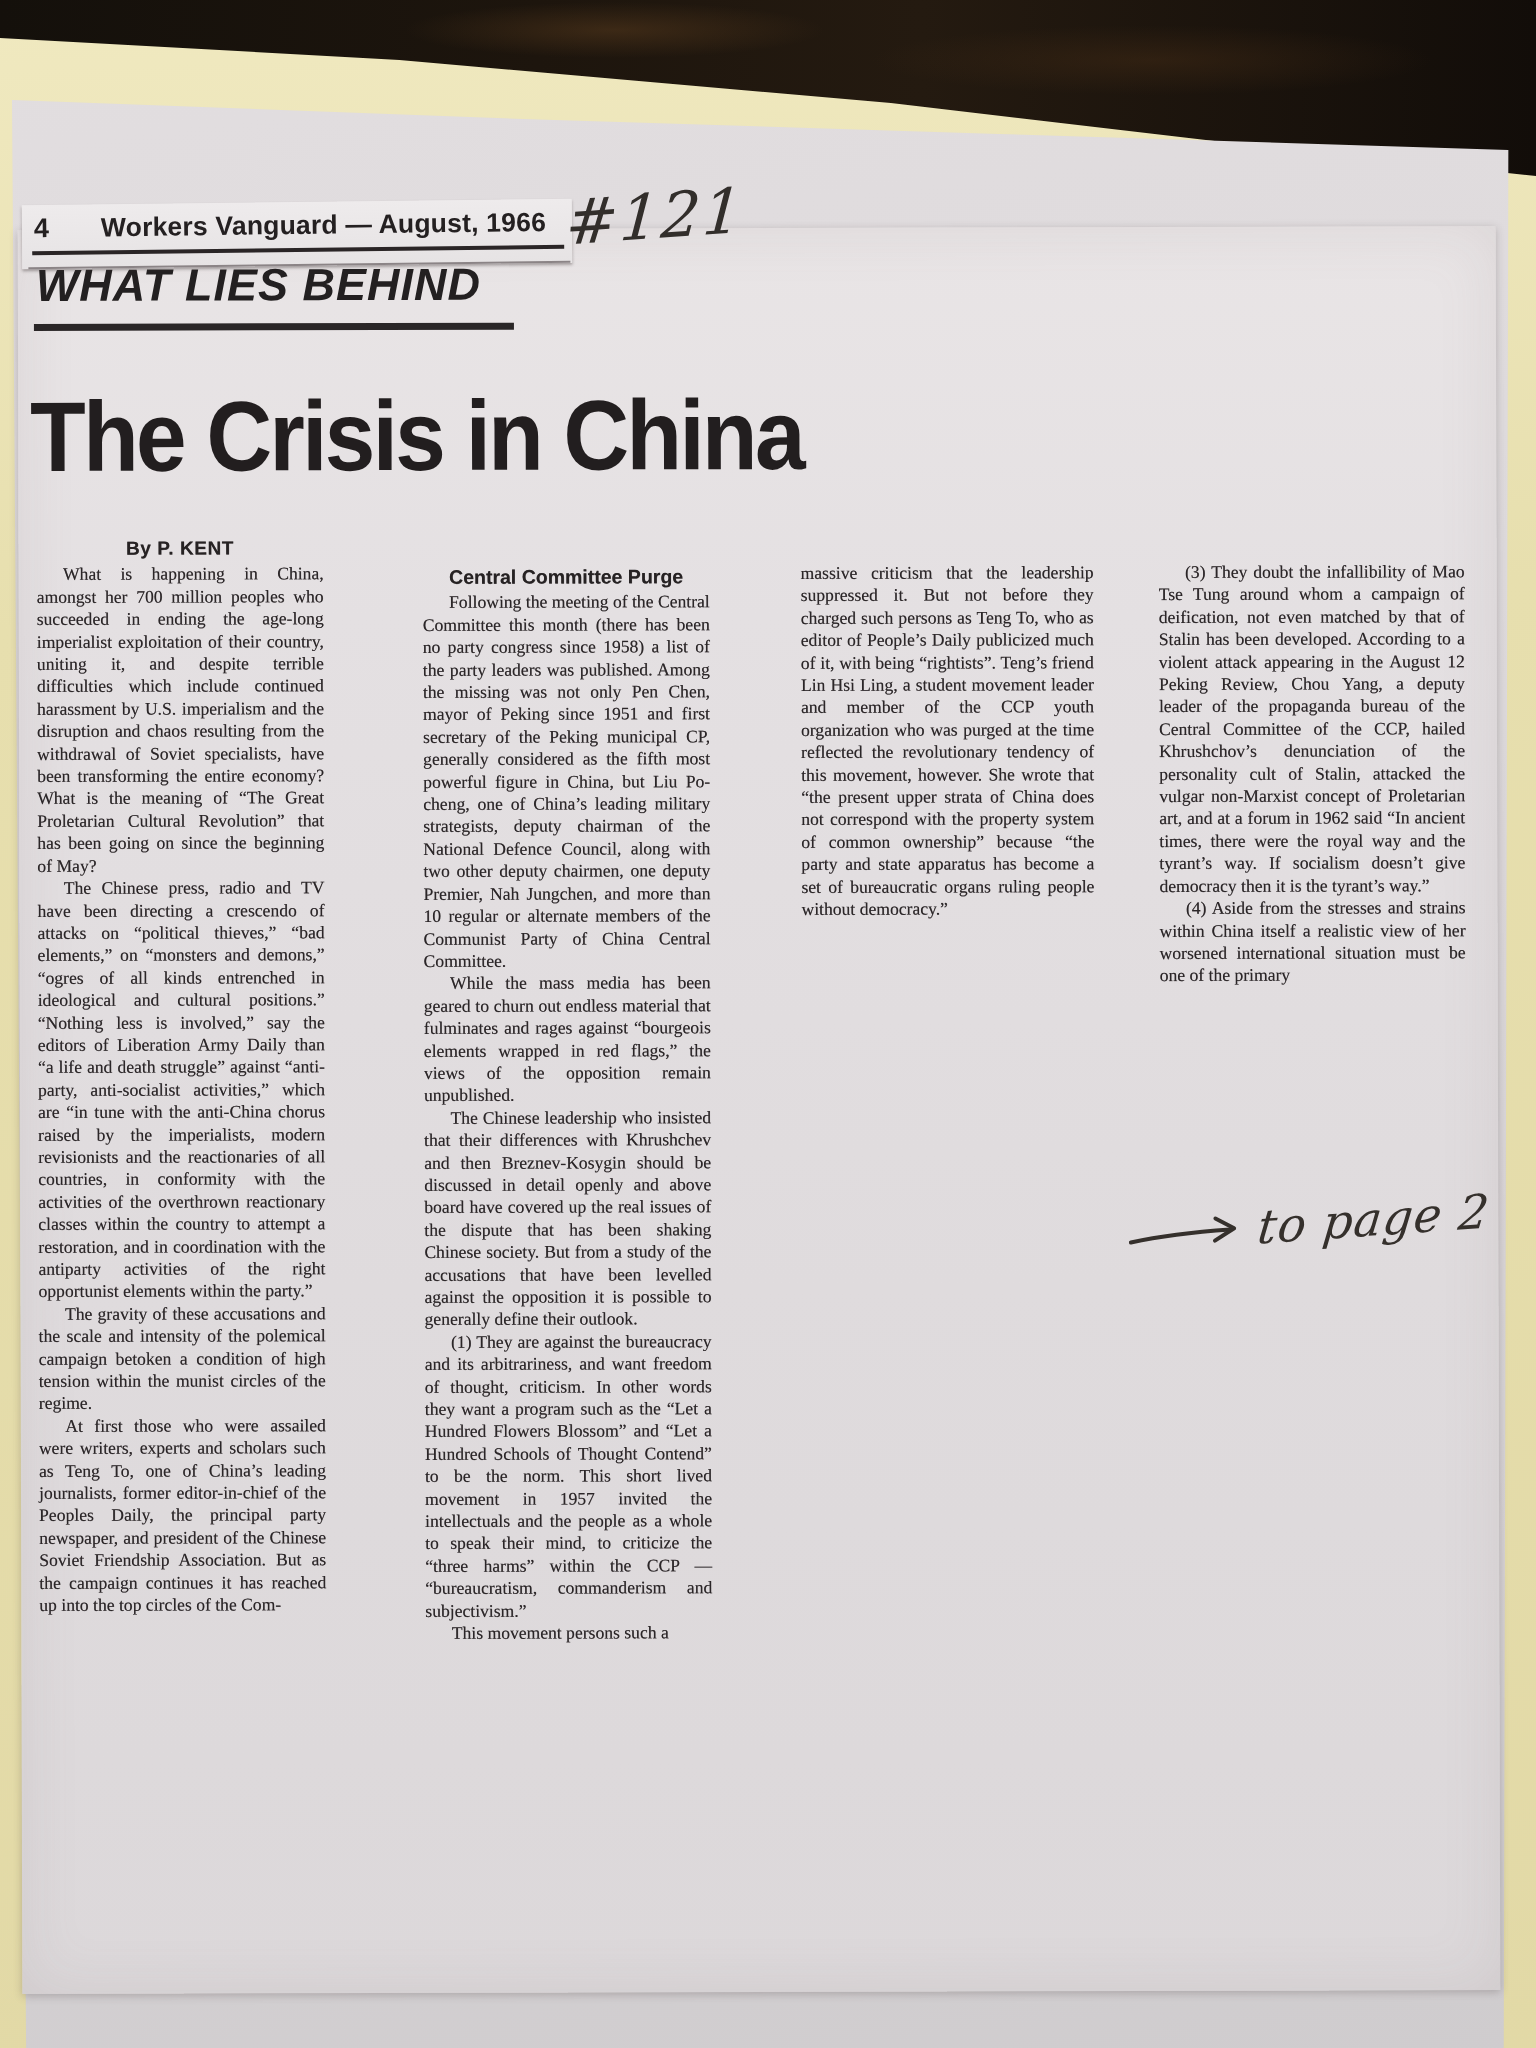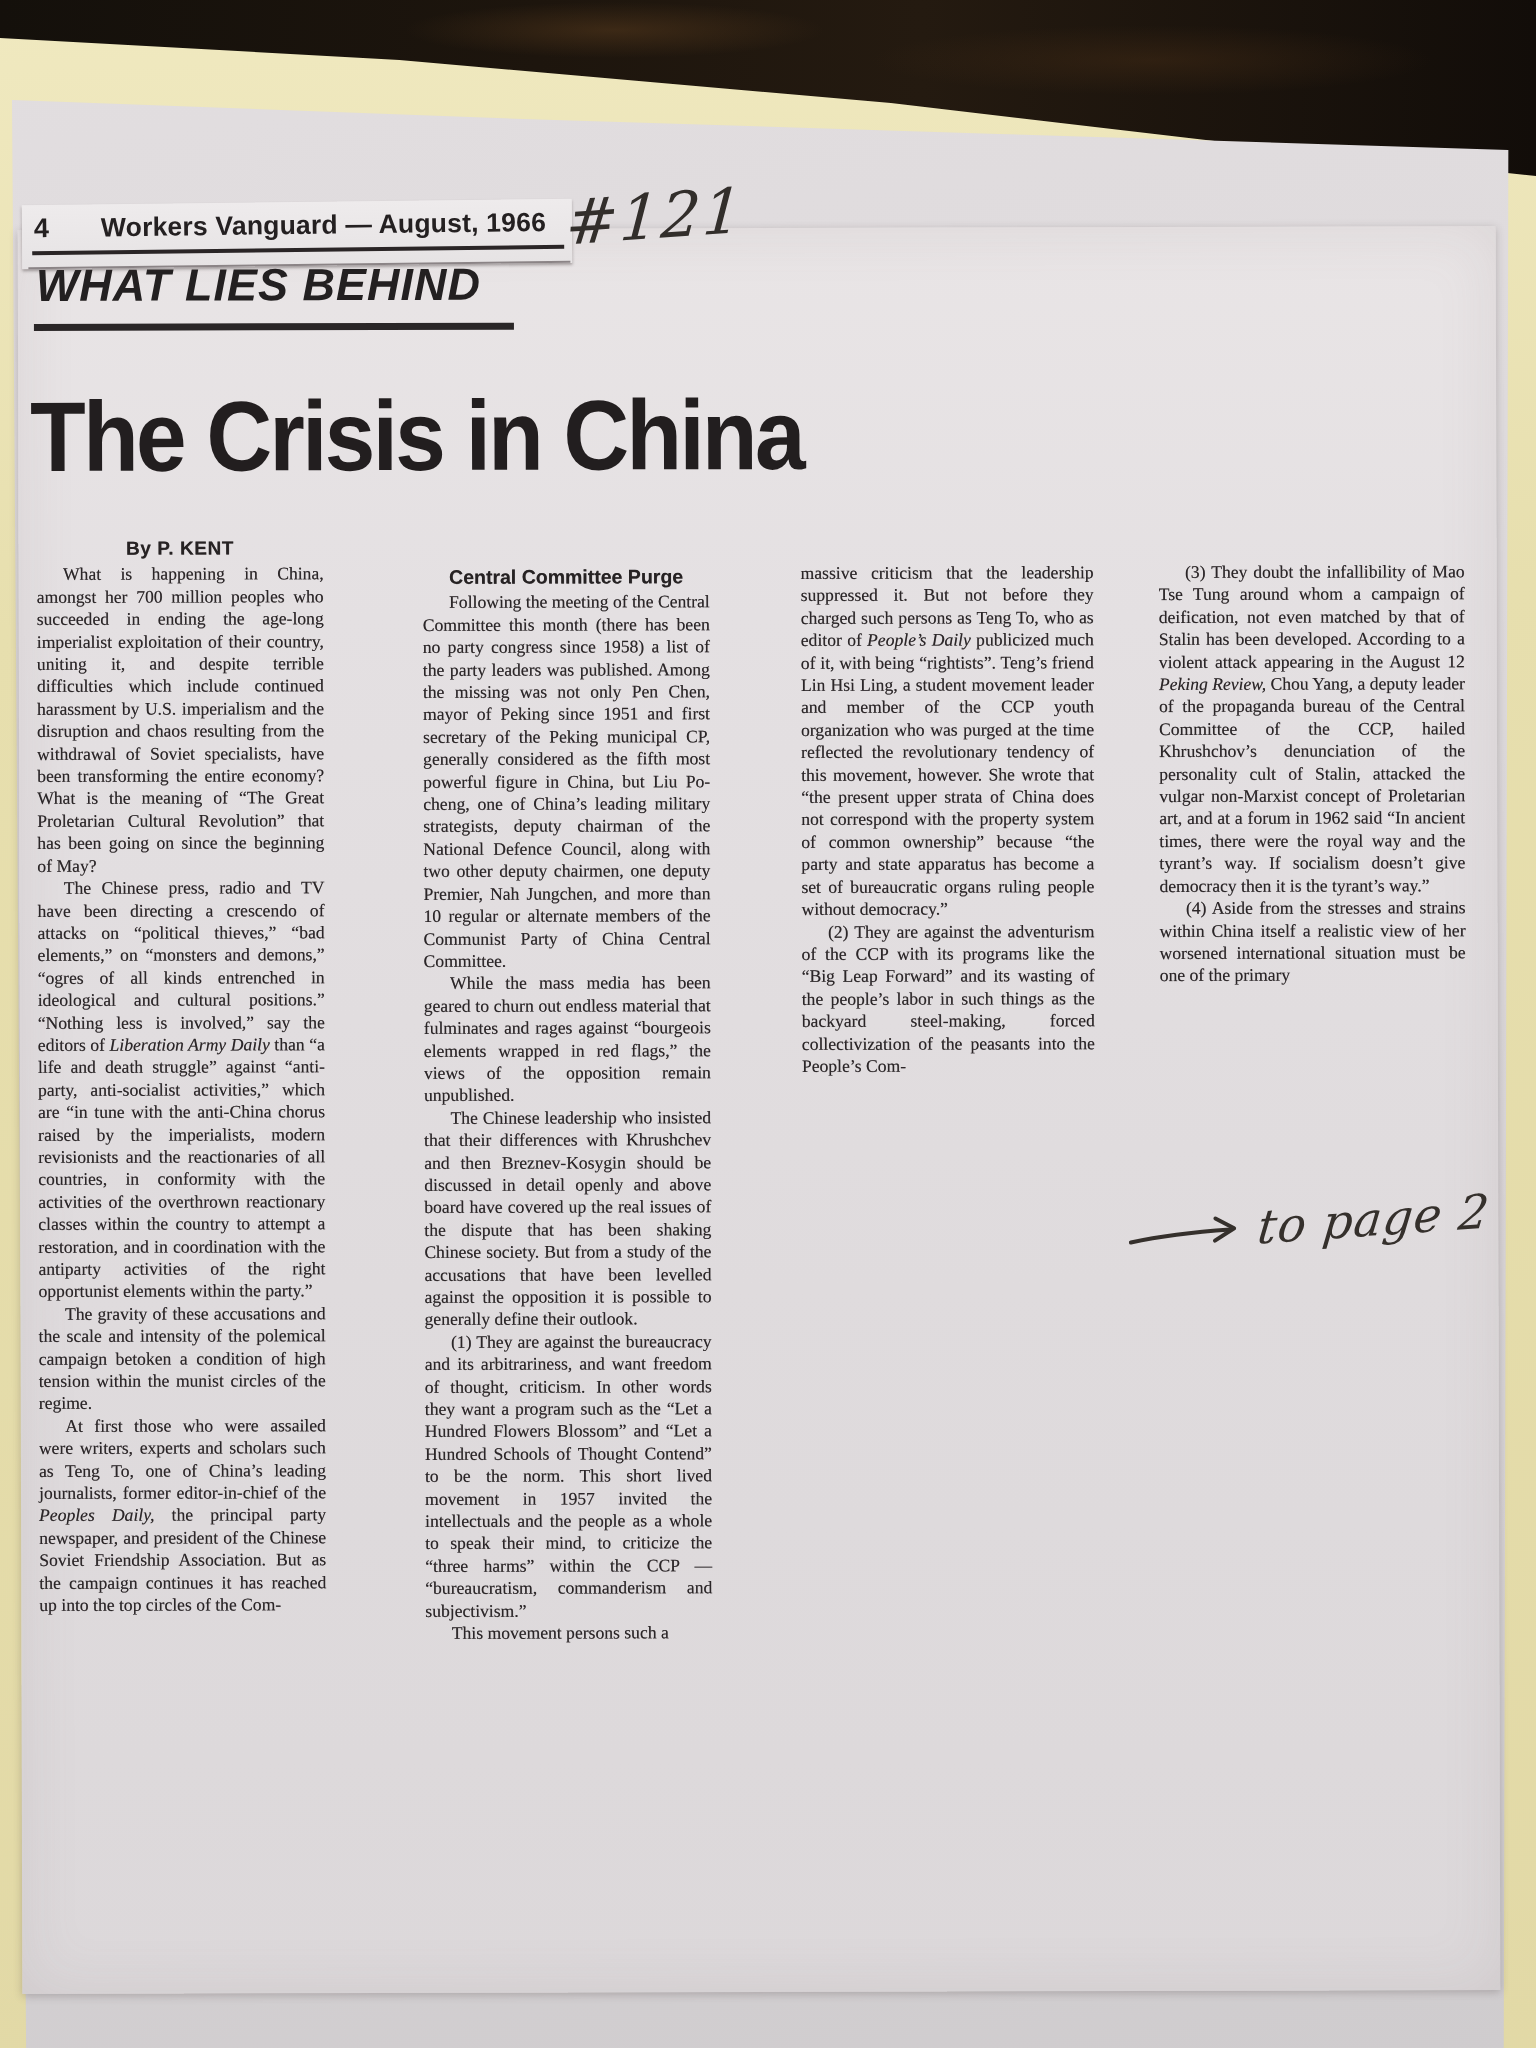--- a/index.html
+++ b/index.html
@@ -70,21 +70,21 @@
   
   .col{position:absolute;color:#2b2628;
     font-size:17.6px;line-height:22.4px;text-align:justify;
     text-shadow:.2px .2px .3px rgba(43,38,40,.55);}
   .col1{left:18px;top:308px;width:287px;}
   .col2{left:404px;top:332px;width:287px;}
   .col3{left:782px;top:334px;width:293px;}
   .col4{left:1140px;top:334px;width:306px;}
   .para{margin:0;text-indent:1.5em;}
   .para.noindent{text-indent:0;}
-  .it{font-style:italic;margin-top:43px;}
+  .it{margin-top:43px;}
   .byline{font-family:"Liberation Sans",sans-serif;font-weight:bold;font-size:19px;
     text-align:center;letter-spacing:.6px;margin-bottom:3px;color:#262223;}
   .subhead{font-family:"Liberation Sans",sans-serif;font-weight:bold;font-size:19.5px;
     text-align:center;margin:5px 0 3px;color:#262223;}
   
   .hand-note{
     position:absolute;left:1128px;top:1196px;display:flex;align-items:center;
     transform:rotate(-4deg);color:#35302c;
   }
   .hand-note svg{display:block;margin-right:10px;}
@@ -114,21 +114,20 @@
   <div class="col col2">
       <div class="subhead">Central Committee Purge</div>
       <p class="para"><span>Following the meeting of the Central Committee this month (there has been no party congress since 1958) a list of the party leaders was published. Among the missing was not only Pen Chen, mayor of Peking since 1951 and first secretary of the Peking municipal CP, generally considered as the fifth most powerful figure in China, but Liu Po-cheng, one of China’s leading military strategists, deputy chairman of the National Defence Council, along with two other deputy chairmen, one deputy Premier, Nah Jungchen, and more than 10 regular or alternate members of the Communist Party of China Central Committee.</span></p>
       <p class="para"><span>While the mass media has been geared to churn out endless material that fulminates and rages against “bourgeois elements wrapped in red flags,” the views of the opposition remain unpublished.</span></p>
       <p class="para"><span>The Chinese leadership who insisted that their differences with Khrushchev and then Breznev-Kosygin should be discussed in detail openly and above board have covered up the real issues of the dispute that has been shaking Chinese society. But from a study of the accusations that have been levelled against the opposition it is possible to generally define their outlook.</span></p>
       <p class="para"><span>(1) They are against the bureaucracy and its arbitrariness, and want freedom of thought, criticism. In other words they want a program such as the “Let a Hundred Flowers Blossom” and “Let a Hundred Schools of Thought Contend” to be the norm. This short lived movement in 1957 invited the intellectuals and the people as a whole to speak their mind, to criticize the “three harms” within the CCP — “bureaucratism, commanderism and subjectivism.”</span></p>
       <p class="para"><span>This movement persons such a</span></p>
     </div>
   <div class="col col3">
       <p class="para noindent"><span>massive criticism that the leadership suppressed it. But not before they charged such persons as Teng To, who as editor of </span><span class="it">People’s Daily</span><span> publicized much of it, with being “rightists”. Teng’s friend Lin Hsi Ling, a student movement leader and member of the CCP youth organization who was purged at the time reflected the revolutionary tendency of this movement, however. She wrote that “the present upper strata of China does not correspond with the property system of common ownership” because “the party and state apparatus has become a set of bureaucratic organs ruling people without democracy.”</span></p>
-      <p class="para"><span>(2) They are against the adventurism of the CCP with its programs like the “Big Leap Forward” and its wasting of the people’s labor in such things as the backyard steel-making, forced collectivization of the peasants into the People’s Com-</span></p>
     </div>
   <div class="col col4">
       <p class="para"><span>(3) They doubt the infallibility of Mao Tse Tung around whom a campaign of deification, not even matched by that of Stalin has been developed. According to a violent attack appearing in the August 12 </span><span class="it">Peking Review,</span><span> Chou Yang, a deputy leader of the propaganda bureau of the Central Committee of the CCP, hailed Khrushchov’s denunciation of the personality cult of Stalin, attacked the vulgar non-Marxist concept of Proletarian art, and at a forum in 1962 said “In ancient times, there were the royal way and the tyrant’s way. If socialism doesn’t give democracy then it is the tyrant’s way.”</span></p>
       <p class="para"><span>(4) Aside from the stresses and strains within China itself a realistic view of her worsened international situation must be one of the primary</span></p>
     </div>
 </div>
 
 <div class="masthead">
   <div class="row">
     <span class="pgnum">4</span>

